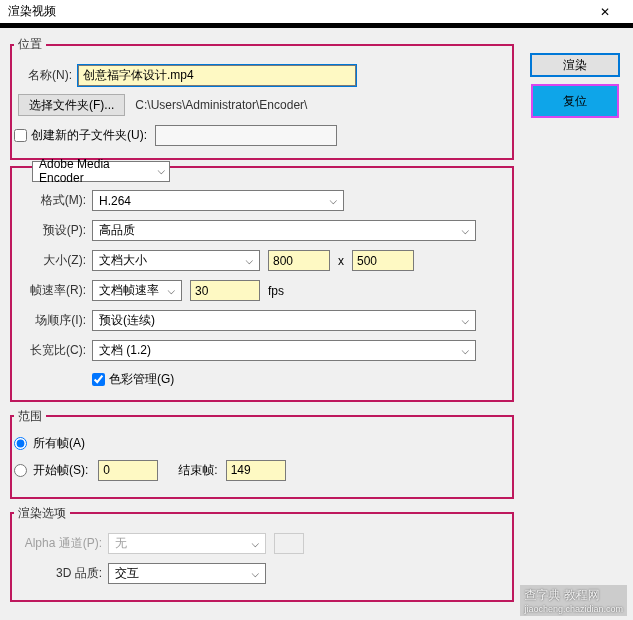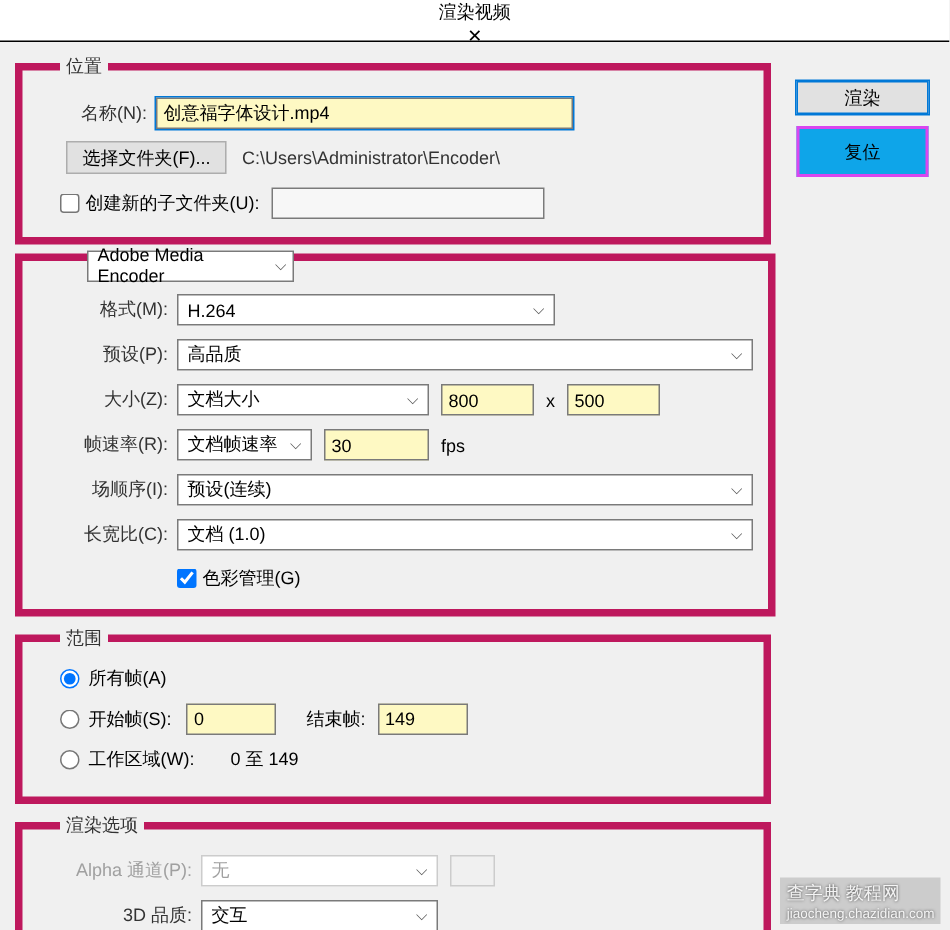--- a/index.html
+++ b/index.html
@@ -1,24 +1,24 @@
 <!DOCTYPE html>
 <html><head>
   <meta charset="utf-8">
   <style>
     * { box-sizing: border-box; margin: 0; padding: 0; font-family: "Microsoft YaHei", "SimSun", sans-serif; font-size: 12px; }
     body { background: #f0f0f0; width: 633px; height: 620px; position: relative; }
-    .titlebar { height: 28px; background: #fff; border-bottom: 1px solid #000000; display: flex; align-items: center; padding: 0 8px; justify-content: space-between; flex-direction: column; }
+    .titlebar { height: 28px; background: #fff; border-bottom: 5px solid #000000; display: flex; align-items: center; padding: 0 8px; justify-content: space-between; }
     .close-btn { width: 40px; height: 28px; display: flex; align-items: center; justify-content: center; cursor: pointer; font-size: 14px; }
     .content { position: absolute; top: 28px; left: 0; right: 0; bottom: 0; padding: 8px 10px; background: #f0f0f0; }
     .main-area { float: left; width: 504px; }
     .side-area { float: right; width: 92px; padding-top: 18px; }
     .btn-primary { width: 88px; height: 22px; background: #e1e1e1; border: 1px solid #0078d7; outline: 1px solid #0078d7; margin-bottom: 8px; cursor: pointer; font-size: 12px; text-align: center; }
     .btn-reset { width: 88px; height: 34px; background: #0ea5e9; border: 2px solid #d946ef; cursor: pointer; font-size: 12px; }
-    fieldset { border: 5px solid #be185d; margin-bottom: 6px; padding: 10px 10px 8px 25px; position: relative; }
+    fieldset { border: 2px solid #be185d; margin-bottom: 6px; padding: 10px 10px 8px 2px; position: relative; }
     legend { padding: 0 4px; color: #333; font-size: 12px; }
     .row { display: flex; align-items: center; margin-bottom: 6px; min-height: 24px; }
     .lbl { width: 58px; text-align: right; margin-right: 6px; color: #333; }
     .lbl-wide { width: 88px; text-align: right; margin-right: 6px; color: #333; }
     .lbl-disabled { color: #a0a0a0; }
     input[type="text"] { height: 21px; border: 1px solid #7a7a7a; padding: 0 4px; background: #fef9c3; font-size: 12px; }
     .input-focused { border: 1px solid #0078d7; outline: 1px solid #0078d7; }
     .select-box { display: inline-flex; align-items: center; height: 21px; border: 1px solid #7a7a7a; background: #fff; padding: 0 2px 0 6px; cursor: pointer; }
     .select-box .caret { margin-left: auto; padding: 0 4px; }
     .btn-folder { height: 22px; padding: 0 10px; background: #e1e1e1; border: 1px solid #adadad; cursor: pointer; font-size: 12px; }
@@ -118,21 +118,21 @@
         <span class="lbl" style="width:72px">场顺序(I):</span>
         <div class="select-box" style="width:384px">
           <span>预设(连续)</span>
           <span class="caret">⌵</span>
         </div>
       </div>
 
       <div class="row">
         <span class="lbl" style="width:72px">长宽比(C):</span>
         <div class="select-box" style="width:384px">
-          <span>文档 (1.0)</span>
+          <span>文档 (1.2)</span>
           <span class="caret">⌵</span>
         </div>
       </div>
 
       <div class="checkbox-row" style="margin-left:78px;margin-top:8px">
         <input type="checkbox" checked="" style="">
         <span>色彩管理(G)</span>
       </div>
     </fieldset>
 
@@ -141,25 +141,20 @@
       <div class="radio-row">
         <input type="radio" name="range" checked="" style="">
         <label>所有帧(A)</label>
       </div>
       <div class="radio-row">
         <input type="radio" name="range" style="">
         <label>开始帧(S):</label>
         <input type="text" style="width: 60px;" value="0">
         <span class="end-lbl">结束帧:</span>
         <input type="text" style="width: 60px;" value="149">
-      </div>
-      <div class="radio-row">
-        <input type="radio" name="range" style="">
-        <label>工作区域(W):</label>
-        <span class="range-text">0 至 149</span>
       </div>
     </fieldset>
 
     <fieldset>
       <legend>渲染选项</legend>
       <div class="row">
         <span class="lbl-wide lbl-disabled">Alpha 通道(P):</span>
         <div class="select-box" style="width:158px;color:#a0a0a0;border-color:#ccc">
           <span>无</span>
           <span class="caret">⌵</span>

